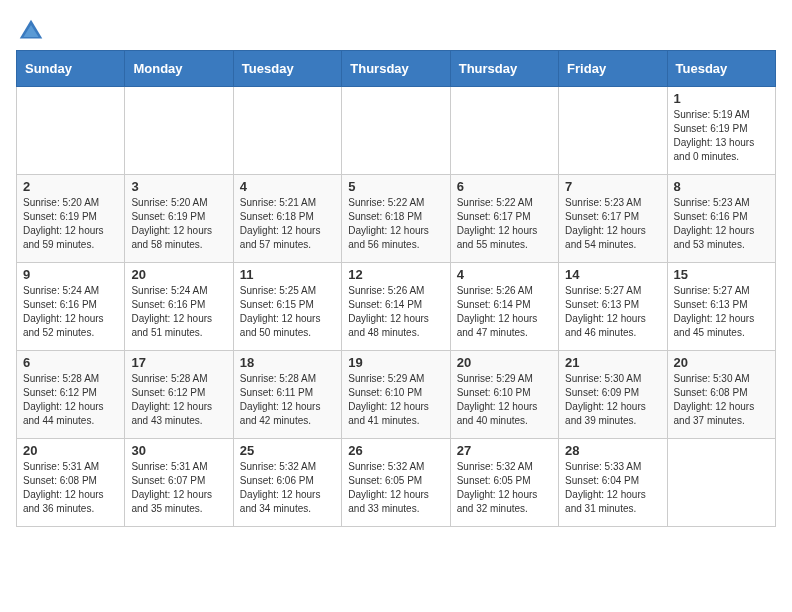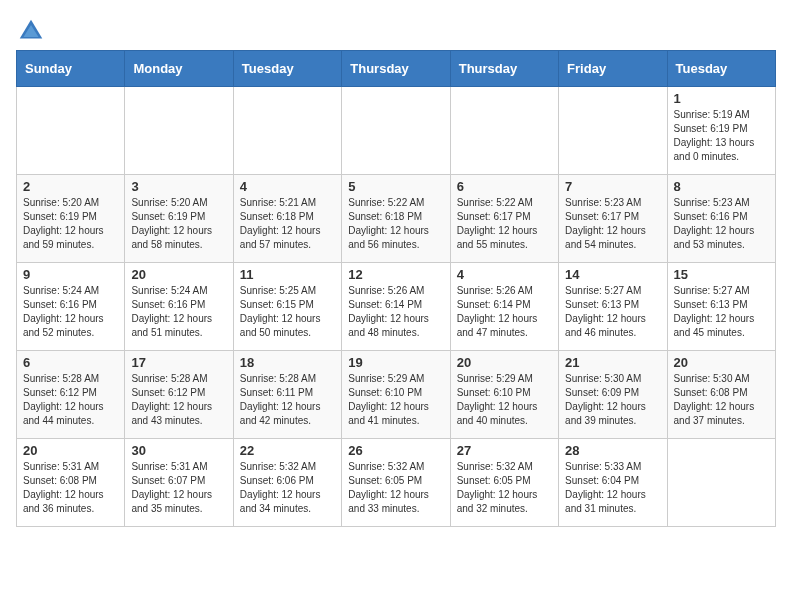--- a/index.html
+++ b/index.html
@@ -227,21 +227,21 @@
       <tr class="row-white">
         <td>
           <span class="day-number">20</span>
           <div class="day-info">Sunrise: 5:31 AM<br>Sunset: 6:08 PM<br>Daylight: 12 hours and 36 minutes.</div>
         </td>
         <td>
           <span class="day-number">30</span>
           <div class="day-info">Sunrise: 5:31 AM<br>Sunset: 6:07 PM<br>Daylight: 12 hours and 35 minutes.</div>
         </td>
         <td>
-          <span class="day-number">22</span>
+          <span class="day-number">25</span>
           <div class="day-info">Sunrise: 5:32 AM<br>Sunset: 6:06 PM<br>Daylight: 12 hours and 34 minutes.</div>
         </td>
         <td>
           <span class="day-number">26</span>
           <div class="day-info">Sunrise: 5:32 AM<br>Sunset: 6:05 PM<br>Daylight: 12 hours and 33 minutes.</div>
         </td>
         <td>
           <span class="day-number">27</span>
           <div class="day-info">Sunrise: 5:32 AM<br>Sunset: 6:05 PM<br>Daylight: 12 hours and 32 minutes.</div>
         </td>

